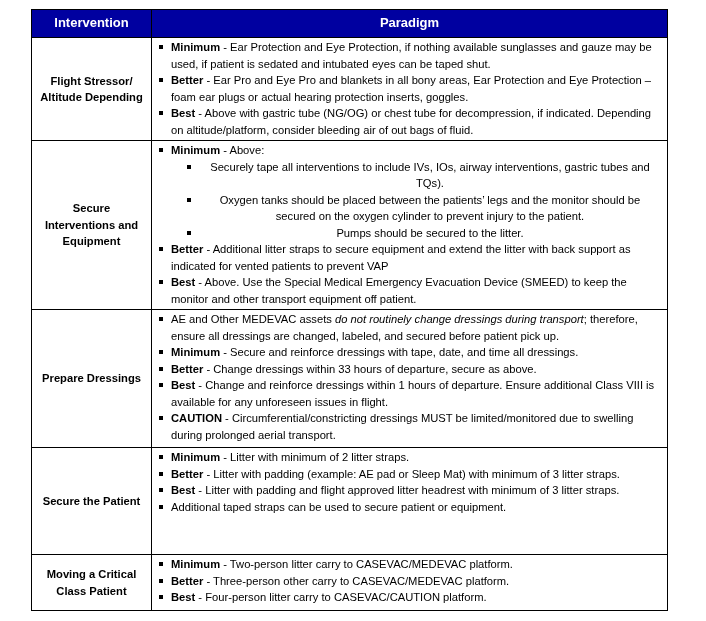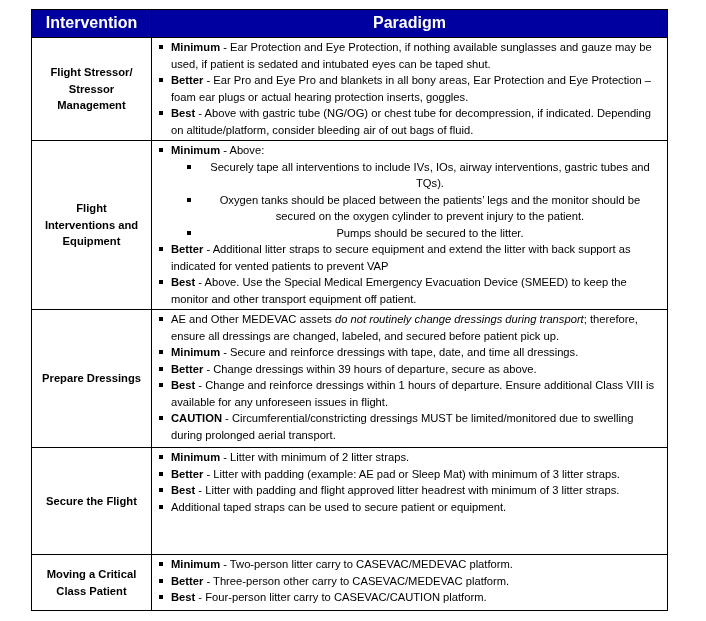--- a/index.html
+++ b/index.html
@@ -1,21 +1,21 @@
 <!DOCTYPE html>
 <html><head>
 <meta charset="utf-8">
 <style>
   html, body { margin: 0; padding: 0; background: #ffffff; }
   body { width: 706px; height: 621px; position: relative; overflow: hidden;
          font-family: "Liberation Sans", sans-serif; color: #000; }
   table.tbl { position: absolute; left: 31px; top: 9px; width: 637px;
               border-collapse: collapse; table-layout: fixed; font-size: 11.2px; line-height: 16.5px; }
   .tbl th, .tbl td { border: 1.5px solid #000; }
-  .tbl th { background: #0000a0; color: #fff; font-weight: bold; font-size: 16px;
+  .tbl th { background: #0000a0; color: #fff; font-weight: bold; font-size: 13px;
             height: 27px; padding: 0; text-align: center; }
   col.c1 { width: 120px; }
   .tbl td.interv { text-align: center; font-weight: bold; vertical-align: middle; padding: 0 6px; }
   .tbl td.para { vertical-align: top; padding: 1px 6px 2px 5px; }
   ul.bl { list-style: none; margin: 0; padding: 0; }
   ul.bl li { position: relative; padding-left: 14px; }
   ul.bl li::before { content: ""; position: absolute; left: 2px; top: 6px; width: 4px; height: 4px; background: #000; }
   ul.sub { margin: 0; padding: 0 0 0 14px; list-style: none; text-align: center; }
   b { font-weight: bold; }
   i { }
@@ -30,32 +30,32 @@
     </colgroup>
   <thead>
     <tr>
       <th>Intervention</th>
       <th>Paradigm</th>
     </tr>
   </thead>
   <tbody>
 
     <tr style="height:102px">
-      <td class="interv">Flight Stressor/ Stressor Management</td>
+      <td class="interv">Flight Stressor/ Altitude Depending</td>
       <td class="para">
         <ul class="bl">
           <li><b>Minimum</b><span> - Ear Protection and Eye Protection, if nothing available sunglasses and gauze may be used, if patient is sedated and intubated eyes can be taped shut.</span></li>
           <li><b>Better</b><span> - Ear Pro and Eye Pro and blankets in all bony areas, Ear Protection and Eye Protection – foam ear plugs or actual hearing protection inserts, goggles.</span></li>
           <li><b>Best</b><span> - Above with gastric tube (NG/OG) or chest tube for decompression, if indicated. Depending on altitude/platform, consider bleeding air of out bags of fluid.</span></li>
         </ul>
       </td>
     </tr>
 
     <tr style="height:168px">
-      <td class="interv" style="padding:0 10px">Flight Interventions and Equipment</td>
+      <td class="interv" style="padding:0 10px">Secure Interventions and Equipment</td>
       <td class="para">
         <ul class="bl">
           <li><b>Minimum</b><span> - Above:</span>
             <ul class="bl sub">
               <li>Securely tape all interventions to include IVs, IOs, airway interventions, gastric tubes and TQs).</li>
               <li>Oxygen tanks should be placed between the patients’ legs and the monitor should be secured on the oxygen cylinder to prevent injury to the patient.</li>
               <li>Pumps should be secured to the litter.</li>
             </ul>
           </li>
           <li><b>Better</b><span> - Additional litter straps to secure equipment and extend the litter with back support as indicated for vented patients to prevent VAP</span></li>
@@ -63,29 +63,29 @@
         </ul>
       </td>
     </tr>
 
     <tr style="height:138px">
       <td class="interv">Prepare Dressings</td>
       <td class="para">
         <ul class="bl">
           <li><span>AE and Other MEDEVAC assets </span><i>do not routinely change dressings during transport</i><span>; therefore, ensure all dressings are changed, labeled, and secured before patient pick up.</span></li>
           <li><b>Minimum</b><span> - Secure and reinforce dressings with tape, date, and time all dressings.</span></li>
-          <li><b>Better</b><span> - Change dressings within 39 hours of departure, secure as above.</span></li>
+          <li><b>Better</b><span> - Change dressings within 33 hours of departure, secure as above.</span></li>
           <li><b>Best</b><span> - Change and reinforce dressings within 1 hours of departure. Ensure additional Class VIII is available for any unforeseen issues in flight.</span></li>
           <li><b>CAUTION</b><span> - Circumferential/constricting dressings MUST be limited/monitored due to swelling during prolonged aerial transport.</span></li>
         </ul>
       </td>
     </tr>
 
     <tr style="height:107px">
-      <td class="interv">Secure the Flight</td>
+      <td class="interv">Secure the Patient</td>
       <td class="para">
         <ul class="bl">
           <li><b>Minimum</b><span> - Litter with minimum of 2 litter straps.</span></li>
           <li><b>Better</b><span> - Litter with padding (example: AE pad or Sleep Mat) with minimum of 3 litter straps.</span></li>
           <li><b>Best</b><span> - Litter with padding and flight approved litter headrest with minimum of 3 litter straps.</span></li>
           <li><span>Additional taped straps can be used to secure patient or equipment.</span></li>
         </ul>
       </td>
     </tr>
 

